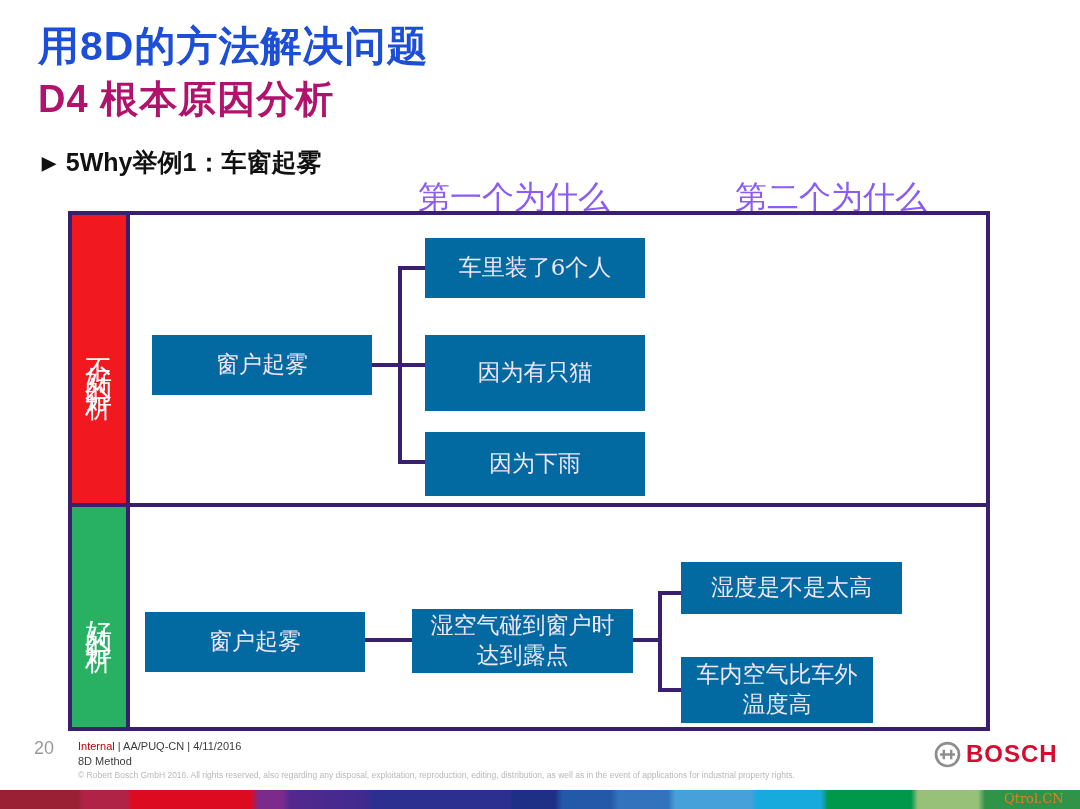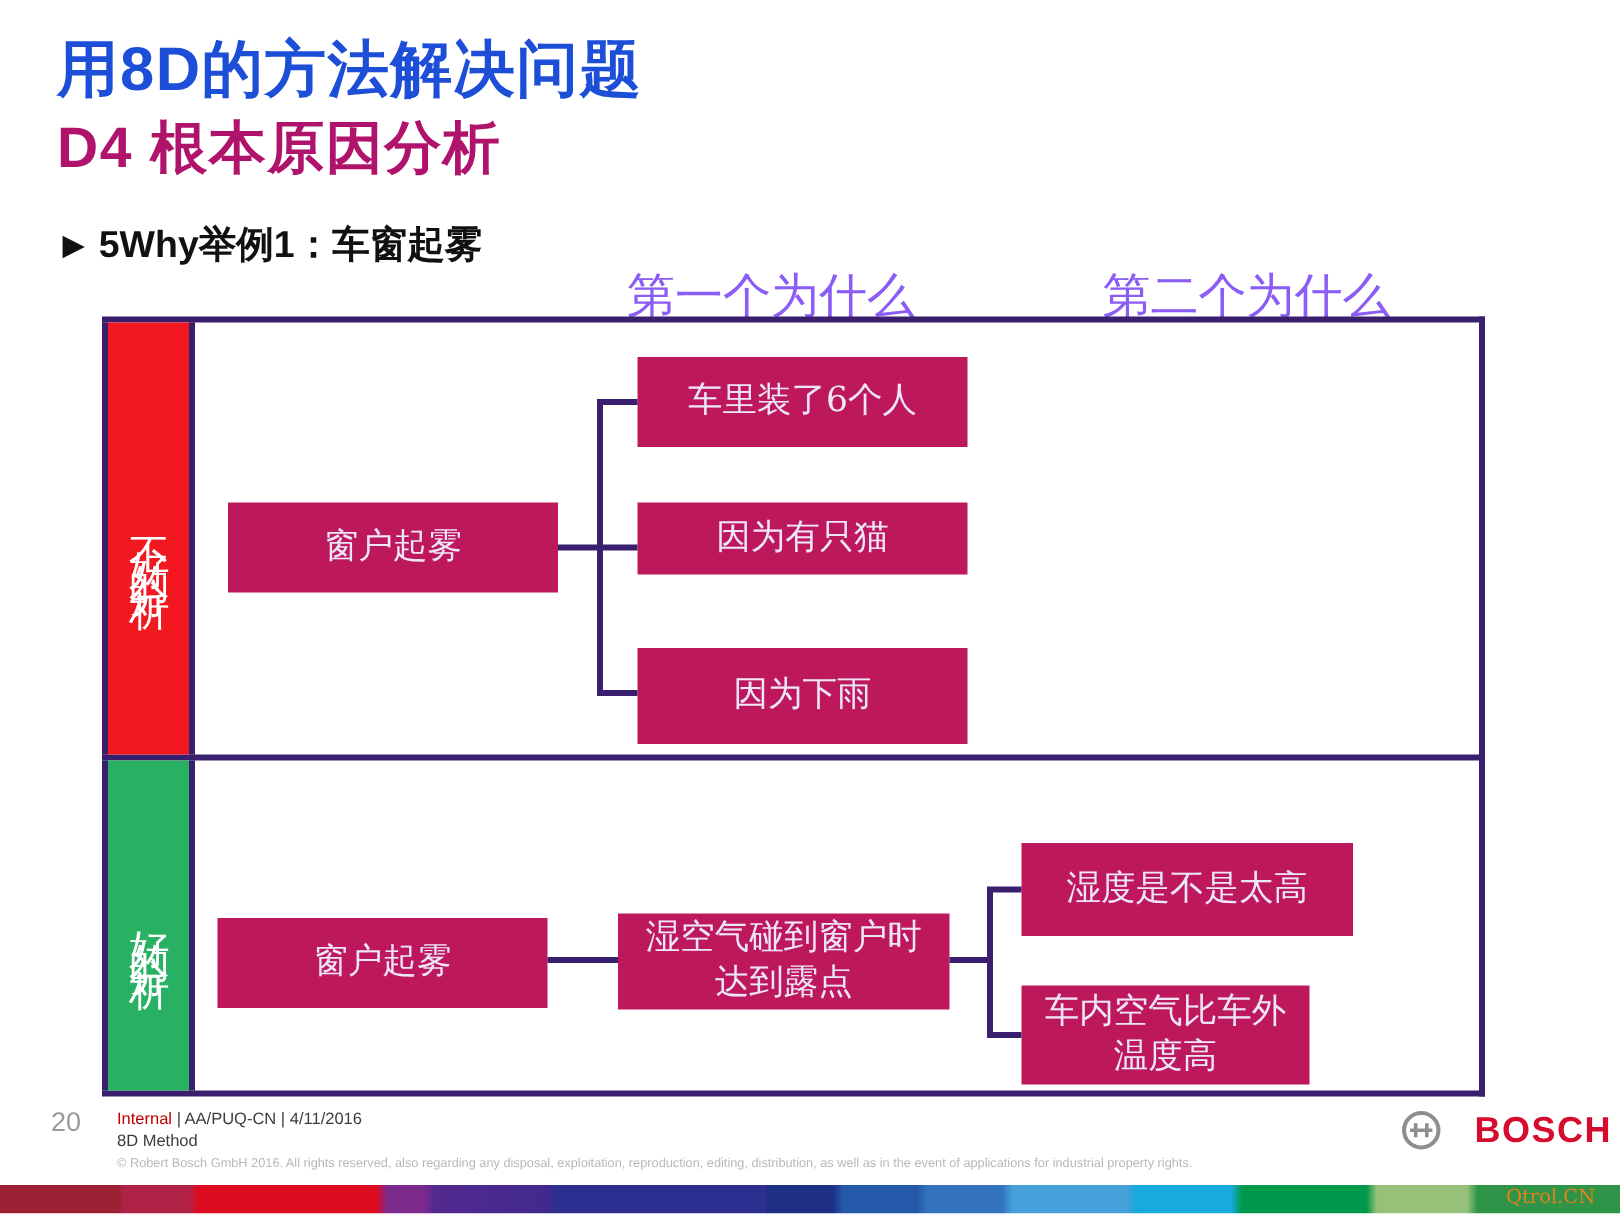--- a/index.html
+++ b/index.html
@@ -55,54 +55,54 @@
   }
   .side-bar.bad  { top: 4px;   height: 288px; background: #f2181f; }
   .side-bar.good { top: 296px; height: 220px; background: #28b163; }
   .v-text {
     writing-mode: vertical-rl;
     font-family: "DejaVu Serif", "Liberation Serif", serif;
     font-size: 27px; color: #ffffff; letter-spacing: 9px; line-height: 1;
   }
 
   .node {
-    position: absolute; background: #be185d; color: #eee6f6;
+    position: absolute; background: #0369a1; color: #eee6f6;
     font-family: "DejaVu Serif", "Liberation Serif", serif;
     font-size: 23px; line-height: 1.3;
     display: flex; align-items: center; justify-content: center;
     text-align: center; box-sizing: border-box; padding: 2px 8px;
   }
   .n-bad-problem { left: 84px;  top: 124px; width: 220px; height: 60px; }
   .n-bad-why1    { left: 357px; top: 27px;  width: 220px; height: 60px; }
-  .n-bad-why2    { left: 357px; top: 124px; width: 220px; height: 48px; }
+  .n-bad-why2    { left: 357px; top: 124px; width: 220px; height: 76px; }
   .n-bad-why3    { left: 357px; top: 221px; width: 220px; height: 64px; }
   .n-good-problem{ left: 77px;  top: 401px; width: 220px; height: 60px; }
   .n-good-why1   { left: 344px; top: 398px; width: 221px; height: 64px; }
-  .n-good-why2a  { left: 613px; top: 351px; width: 221px; height: 62px; }
+  .n-good-why2a  { left: 613px; top: 351px; width: 221px; height: 52px; }
   .n-good-why2b  { left: 613px; top: 446px; width: 192px; height: 66px; }
 
   .conn { position: absolute; background: #3a1f6e; }
   .c-bad-h   { left: 304px; top: 152px; width: 53px;  height: 4px; }
   .c-bad-v   { left: 330px; top: 55px;  width: 4px;   height: 198px; }
   .c-bad-s1  { left: 334px; top: 55px;  width: 23px;  height: 4px; }
   .c-bad-s3  { left: 334px; top: 249px; width: 23px;  height: 4px; }
   .c-good-h1 { left: 297px; top: 427px; width: 47px;  height: 4px; }
   .c-good-h2 { left: 565px; top: 427px; width: 29px;  height: 4px; }
   .c-good-v  { left: 590px; top: 380px; width: 4px;   height: 101px; }
   .c-good-s1 { left: 594px; top: 380px; width: 19px;  height: 4px; }
   .c-good-s2 { left: 594px; top: 477px; width: 19px;  height: 4px; }
 
   
   .page-number { left: 34px; top: 738px; font-size: 18px; color: #9a9a9a; }
   .footer-meta-1 { left: 78px; top: 740px; font-size: 11px; color: #3c3c3c; font-weight: normal; }
   .footer-meta-1 .classification { color: #c00000; }
   .footer-meta-2 { left: 78px; top: 755px; font-size: 11px; color: #3c3c3c; }
   .copyright { left: 78px; top: 770px; font-size: 8.5px; color: #b8b8b8; white-space: nowrap; }
 
-  .bosch-logo { left: 934px; top: 740px; display: flex; align-items: flex-start; gap: 22px; }
+  .bosch-logo { left: 934px; top: 740px; display: flex; align-items: center; gap: 5px; }
   .bosch-word {
     color: #d50c2f; font-weight: bold; font-size: 24px; letter-spacing: 1px;
     font-family: "Liberation Sans", sans-serif;
   }
 
   
   .stripe {
     left: 0; top: 790px; width: 1080px; height: 19px;
     background: linear-gradient(90deg,
       #9a2033 0px,   #9a2033 78px,

